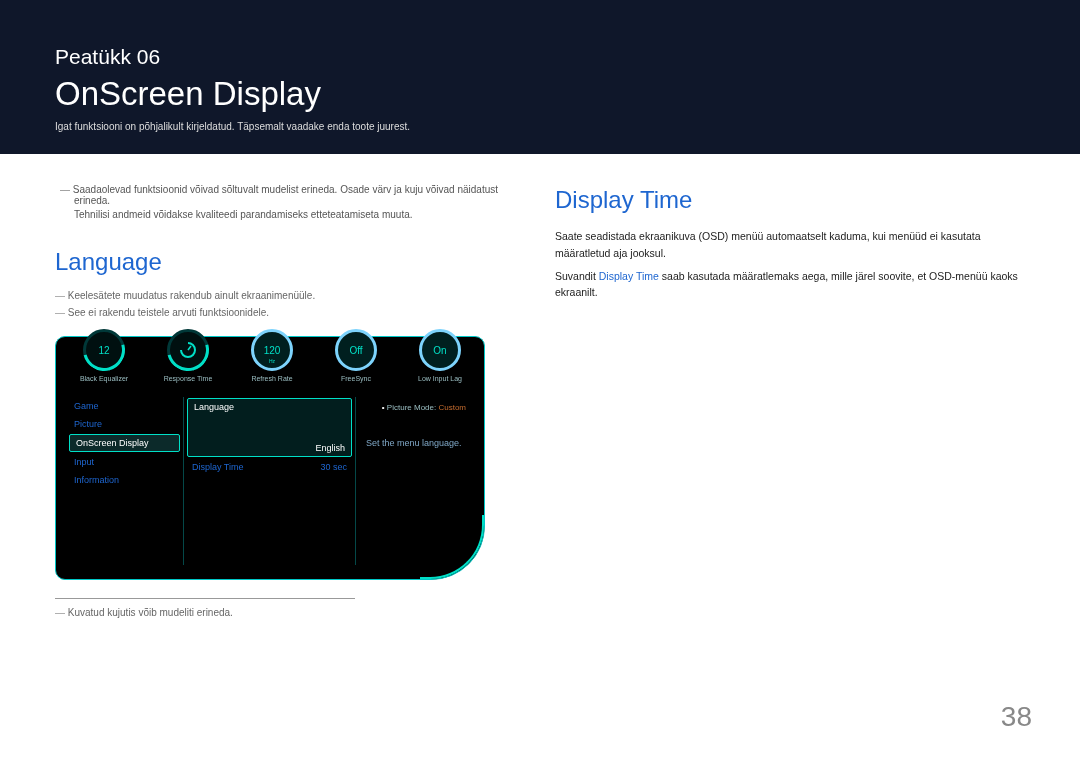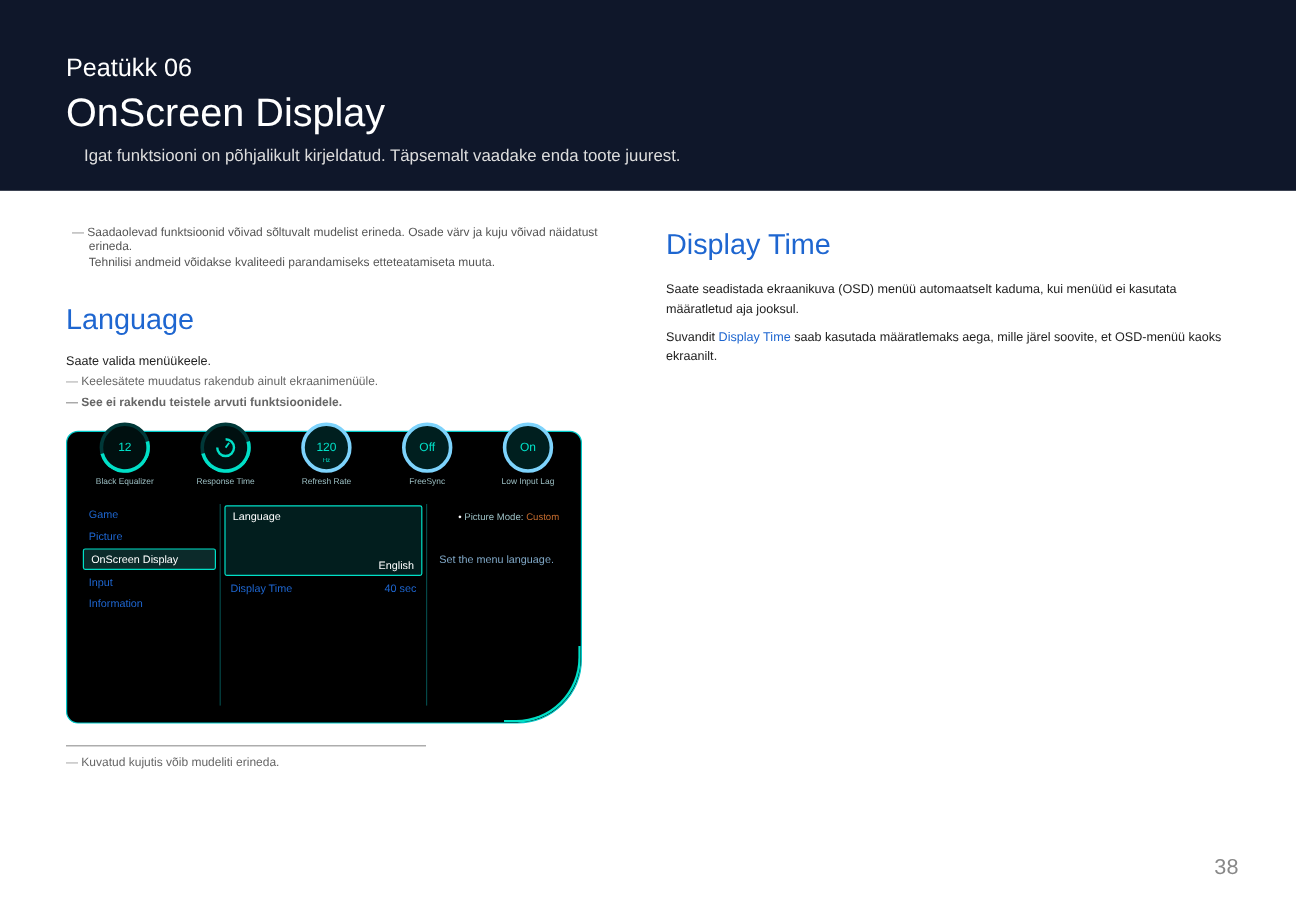--- a/index.html
+++ b/index.html
@@ -21,24 +21,23 @@
     font-size: 21px;
     font-weight: 300;
     margin-bottom: 6px;
   }
   .main-title {
     font-size: 33px;
     font-weight: 400;
     margin-bottom: 8px;
   }
   .header-desc {
-    font-size: 14px;
+    font-size: 10px;
     color: #ddd;
     font-weight: 300;
-    margin-left: 15px;
   }
   .columns {
     display: flex;
     padding: 0 55px;
     gap: 30px;
   }
   .left-col { width: 470px; }
   .right-col { width: 470px; }
   .footnote {
     font-size: 10px;
@@ -182,21 +181,21 @@
     border-top: 1px solid #999;
     margin-top: 18px;
     margin-bottom: 8px;
   }
   .bottom-note { font-size: 10px; color: #666; padding-left:14px;}
   .bottom-note::before { content:"― "; margin-left:-14px; color:#999; }
   .page-num {
     position: absolute;
     right: 48px;
     bottom: 30px;
-    font-size: 18px;
+    font-size: 28px;
     color: #888;
     text-align: right;
   }
   .displaytime-accent { color: #1e66d0; }
 </style>
 </head>
 <body>
 
 <div class="black-header">
   <div class="chapter">Peatükk  06</div>
@@ -208,23 +207,22 @@
 
   <div class="left-col">
 
     <div class="footnote">
       <div class="line dashprefix" style="padding-left:14px;">Saadaolevad funktsioonid võivad sõltuvalt mudelist erineda. Osade värv ja kuju võivad näidatust erineda.</div>
       <div class="line" style="padding-left:14px;">Tehnilisi andmeid võidakse kvaliteedi parandamiseks etteteatamiseta muuta.</div>
     </div>
 
     <div class="subhead-blue">Language</div>
 
-    <div class="small-text">Saate valida menüükeele.</div>
     <div class="small-text gray dash" style="padding-left:14px;">Keelesätete muudatus rakendub ainult ekraanimenüüle.</div>
-    <div class="small-text gray dash" style="padding-left:14px;font-weight:bold;">See ei rakendu teistele arvuti funktsioonidele.</div>
+    <div class="small-text gray dash" style="padding-left:14px;">See ei rakendu teistele arvuti funktsioonidele.</div>
 
     <div class="osd-panel">
 
       <div class="dials-row">
         <div class="dial">
           <div class="dial-circle partial">
               <span>12</span>
             </div>
           <div class="dial-label">Black Equalizer</div>
         </div>
@@ -271,21 +269,21 @@
           <div class="menu-item">Input</div>
           <div class="menu-item">Information</div>
         </div>
         <div class="menu-col2">
           <div class="row2 selected">
             <span>Language</span>
             <span class="val">English</span>
           </div>
           <div class="row2">
             <span>Display Time</span>
-            <span class="val">40 sec</span>
+            <span class="val">30 sec</span>
           </div>
         </div>
         <div class="menu-col3">
           <div class="desc">Set the menu language.</div>
         </div>
       </div>
       <div class="osd-bottom-corner"></div>
     </div>
 
     <div class="divider"></div>

